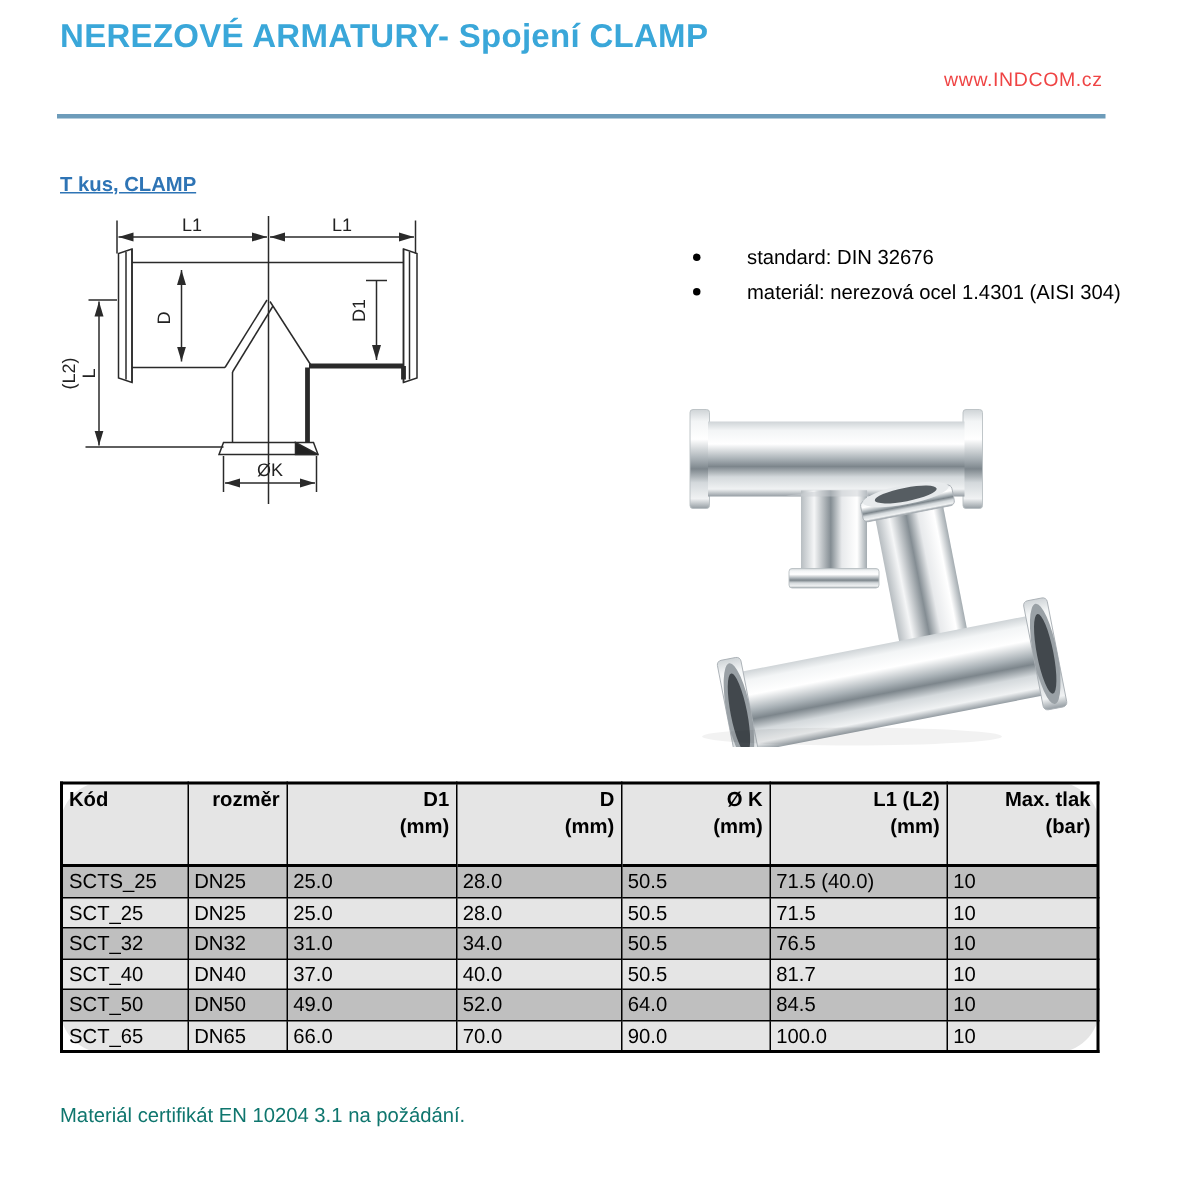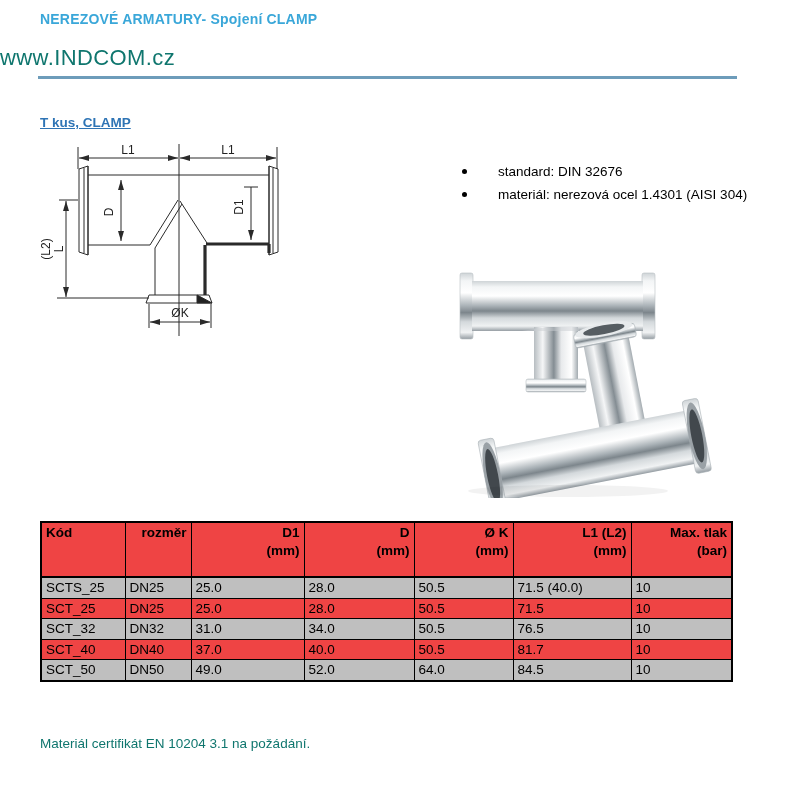--- a/index.html
+++ b/index.html
@@ -4,25 +4,25 @@
 <style>
   html,body{margin:0;padding:0;}
   body{
     width:801px;height:786px;position:relative;background:#ffffff;
     font-family:"Liberation Sans", sans-serif;color:#111;overflow:hidden;
   }
   .abs{position:absolute;}
 
   
   #page-title{
-    left:40px;top:11px;font-size:14px;font-weight:bold;color:#3aa7d9;
+    left:40px;top:11px;font-size:22px;font-weight:bold;color:#3aa7d9;
     letter-spacing:0.2px;white-space:nowrap;
   }
   #website{
-    left:0;top:45px;width:735px;text-align:left;font-size:22px;color:#0f766e;
+    left:0;top:45px;width:735px;text-align:right;font-size:13px;color:#ef4444;
     letter-spacing:0.4px;text-decoration:none;display:block;
   }
   #rule{left:38px;top:76px;width:699px;height:3px;background:#6d9cba;}
 
   
   #section-heading{
     left:40px;top:115px;font-size:13.5px;font-weight:bold;color:#2e74b5;
     text-decoration:underline;
   }
 
@@ -36,21 +36,21 @@
   }
 
   
   #drawing{left:40px;top:138px;}
   #photo{left:448px;top:243px;}
 
   svg text{font-family:"Liberation Sans", sans-serif;}
 
   
   #dim-table-wrap{left:40px;top:521px;}
-  table{border-collapse:collapse;table-layout:fixed;width:691px;background:#ef4444;}
+  table{border-collapse:collapse;table-layout:fixed;width:691px;background:#e5e5e5;border-radius:30px;}
   table, th, td{border:1px solid #000;}
   table{border-width:2px;}
   thead th{
     border-bottom-width:2px;font-size:13.5px;font-weight:bold;vertical-align:top;
     padding:1px 4px 0 4px;height:52px;text-align:right;line-height:18px;color:#000;
   }
   thead th:first-child{text-align:left;}
   tbody td{
     font-size:13.5px;text-align:left;height:19.5px;padding:0 4px;line-height:15px;color:#000;
   }
@@ -266,17 +266,26 @@
         </tr>
         <tr class="shade">
           <td>SCT_50</td>
           <td>DN50</td>
           <td>49.0</td>
           <td>52.0</td>
           <td>64.0</td>
           <td>84.5</td>
           <td>10</td>
         </tr>
+        <tr>
+          <td>SCT_65</td>
+          <td>DN65</td>
+          <td>66.0</td>
+          <td>70.0</td>
+          <td>90.0</td>
+          <td>100.0</td>
+          <td>10</td>
+        </tr>
       </tbody>
   </table>
 </div>
 
 <div class="abs" id="footer-note">Materiál certifikát EN 10204 3.1 na požádání.</div>
 
 </body></html>

